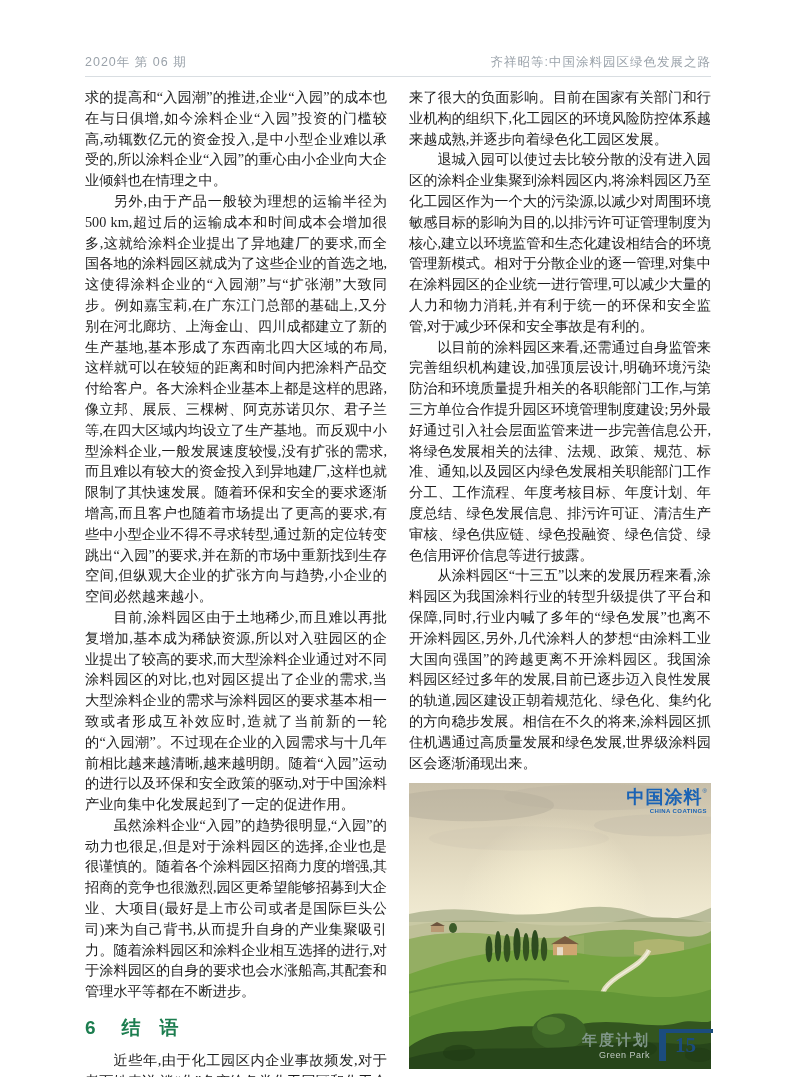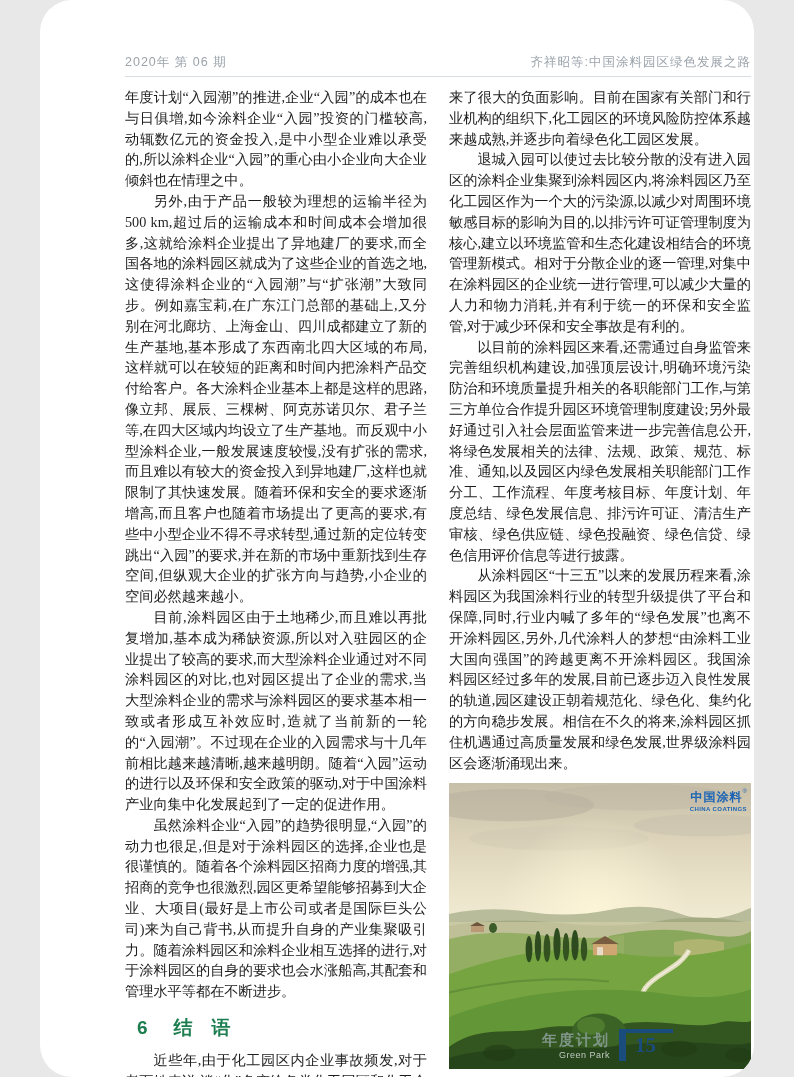--- a/index.html
+++ b/index.html
@@ -1,21 +1,20 @@
 <!DOCTYPE html>
 <html><head>
 <meta charset="utf-8">
 <style>
   html,body{margin:0;padding:0;background:#e8e8e8;}
   .page{
-    position:relative;width:714px;height:1077px;background:#ffffff;
+    position:relative;width:794px;height:1077px;background:#ffffff;
     margin:0 auto;overflow:hidden;
     font-family:"Liberation Serif","DejaVu Serif",serif;
     color:#1d1d1d;
-    border-radius:32px;
   }
   
   .header{
     position:absolute;top:54px;left:85px;width:626px;
     display:flex;justify-content:space-between;align-items:baseline;
     font-size:12.5px;color:#9ba3ab;letter-spacing:1px;
     font-family:"Liberation Sans","DejaVu Sans",sans-serif;
   }
   .header-rule{
     position:absolute;top:76px;left:85px;width:626px;height:1px;background:#d9dee2;
@@ -25,34 +24,34 @@
     position:absolute;top:87px;left:85px;width:626px;
     display:flex;gap:22px;
   }
   .col{width:302px;}
   .col p{
     margin:0;text-indent:2em;text-align:justify;
     font-size:14.2px;line-height:20.8px;color:#1d1d1d;
   }
   .col p.cont{text-indent:0;}
   h2.section{
-    margin:13px 0 9px 12px;font-size:19px;font-weight:700;color:#1c7d4f;
+    margin:13px 0 9px 0;font-size:19px;font-weight:700;color:#1c7d4f;
     font-family:"Liberation Sans","DejaVu Sans",sans-serif;
   }
   h2.section .num{margin-right:26px;}
   
   figure.photo{
     position:relative;margin:10px 0 0 0;width:302px;height:286px;overflow:hidden;
   }
   figure.photo svg{display:block;width:100%;height:100%;}
   .photo-logo{
     position:absolute;top:5px;right:4px;text-align:right;line-height:1;
     color:#1a63b5;font-family:"Liberation Sans","DejaVu Sans",sans-serif;
   }
-  .photo-logo .cn{font-size:12px;font-weight:700;letter-spacing:1px;}
+  .photo-logo .cn{font-size:18px;font-weight:700;letter-spacing:1px;}
   .photo-logo .mark{font-size:6px;vertical-align:top;}
   .photo-logo .en{font-size:6px;font-weight:700;letter-spacing:0.4px;margin-top:2px;}
   
   .footer{
     position:absolute;right:81px;bottom:16px;
     display:flex;align-items:flex-start;
     font-family:"Liberation Sans","DejaVu Sans",sans-serif;
   }
   .footer-label{text-align:right;margin-right:9px;margin-top:3px;}
   .footer-label .cn{font-size:15px;font-weight:700;color:#7f9688;letter-spacing:2px;line-height:1.1;}
@@ -73,21 +72,21 @@
 
   <div class="header">
     <span>2020年 第 06 期</span>
     <span>齐祥昭等:中国涂料园区绿色发展之路</span>
   </div>
   <div class="header-rule"></div>
 
   <div class="main">
 
     <div class="col">
-      <p class="cont">年度计划“入园潮”的推进,企业“入园”的成本也在与日俱增,如今涂料企业“入园”投资的门槛较高,动辄数亿元的资金投入,是中小型企业难以承受的,所以涂料企业“入园”的重心由小企业向大企业倾斜也在情理之中。</p>
+      <p class="cont">求的提高和“入园潮”的推进,企业“入园”的成本也在与日俱增,如今涂料企业“入园”投资的门槛较高,动辄数亿元的资金投入,是中小型企业难以承受的,所以涂料企业“入园”的重心由小企业向大企业倾斜也在情理之中。</p>
       <p>另外,由于产品一般较为理想的运输半径为500 km,超过后的运输成本和时间成本会增加很多,这就给涂料企业提出了异地建厂的要求,而全国各地的涂料园区就成为了这些企业的首选之地,这使得涂料企业的“入园潮”与“扩张潮”大致同步。例如嘉宝莉,在广东江门总部的基础上,又分别在河北廊坊、上海金山、四川成都建立了新的生产基地,基本形成了东西南北四大区域的布局,这样就可以在较短的距离和时间内把涂料产品交付给客户。各大涂料企业基本上都是这样的思路,像立邦、展辰、三棵树、阿克苏诺贝尔、君子兰等,在四大区域内均设立了生产基地。而反观中小型涂料企业,一般发展速度较慢,没有扩张的需求,而且难以有较大的资金投入到异地建厂,这样也就限制了其快速发展。随着环保和安全的要求逐渐增高,而且客户也随着市场提出了更高的要求,有些中小型企业不得不寻求转型,通过新的定位转变跳出“入园”的要求,并在新的市场中重新找到生存空间,但纵观大企业的扩张方向与趋势,小企业的空间必然越来越小。</p>
       <p>目前,涂料园区由于土地稀少,而且难以再批复增加,基本成为稀缺资源,所以对入驻园区的企业提出了较高的要求,而大型涂料企业通过对不同涂料园区的对比,也对园区提出了企业的需求,当大型涂料企业的需求与涂料园区的要求基本相一致或者形成互补效应时,造就了当前新的一轮的“入园潮”。不过现在企业的入园需求与十几年前相比越来越清晰,越来越明朗。随着“入园”运动的进行以及环保和安全政策的驱动,对于中国涂料产业向集中化发展起到了一定的促进作用。</p>
       <p>虽然涂料企业“入园”的趋势很明显,“入园”的动力也很足,但是对于涂料园区的选择,企业也是很谨慎的。随着各个涂料园区招商力度的增强,其招商的竞争也很激烈,园区更希望能够招募到大企业、大项目(最好是上市公司或者是国际巨头公司)来为自己背书,从而提升自身的产业集聚吸引力。随着涂料园区和涂料企业相互选择的进行,对于涂料园区的自身的要求也会水涨船高,其配套和管理水平等都在不断进步。</p>
       <h2 class="section">
         <span class="num">6</span><span>结　语</span>
       </h2>
       <p>近些年,由于化工园区内企业事故频发,对于老百姓来说,谈“化”色变给各类化工园区和化工企业带</p>
     </div>
 
     <div class="col">

